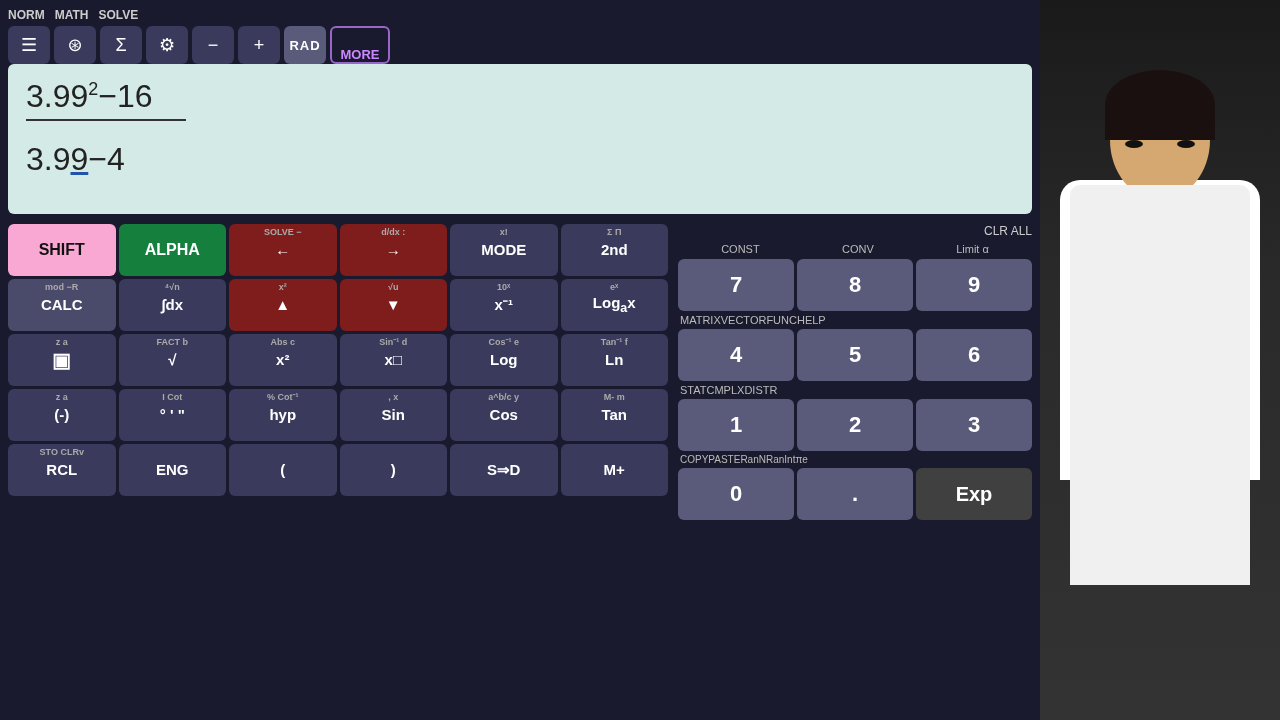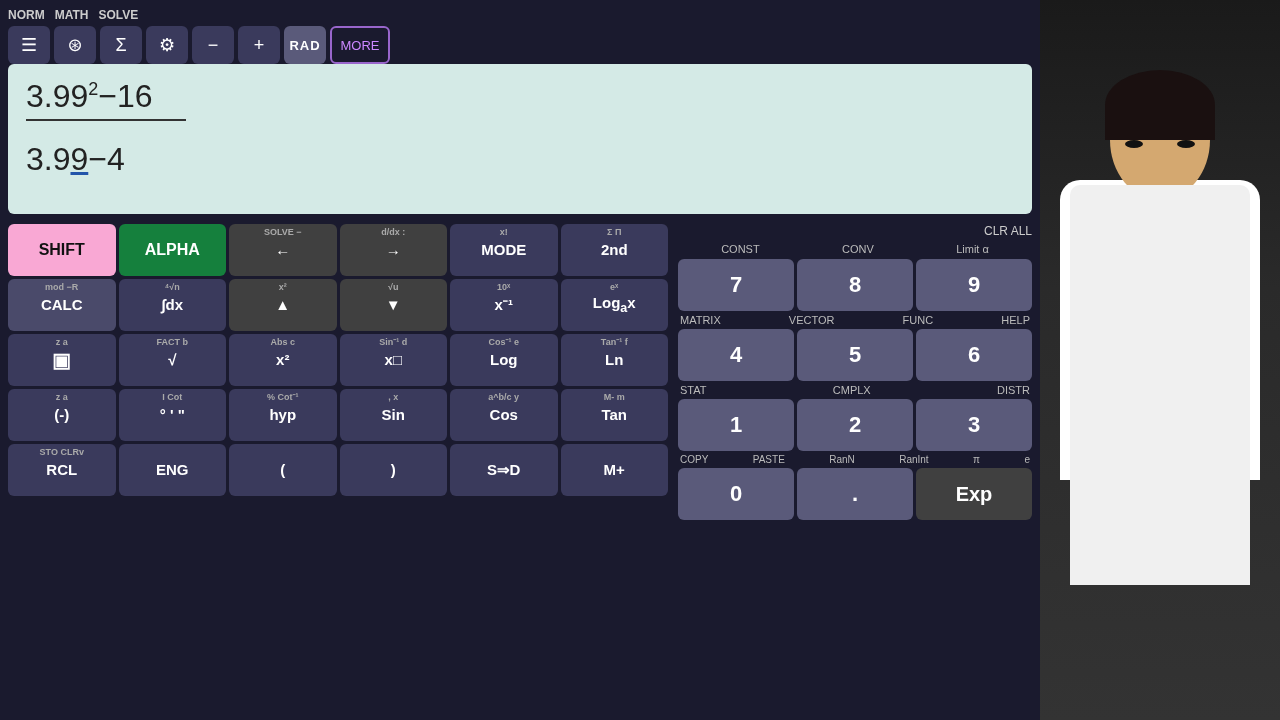--- a/index.html
+++ b/index.html
@@ -51,22 +51,23 @@
       font-size: 13px;
       font-weight: bold;
       letter-spacing: 1px;
       justify-content: center;
     }
     .toolbar-btn.more {
       background: transparent;
       border: 2px solid #9966cc;
       color: #cc88ff;
       font-size: 13px;
-      font-weight: normal;
+      font-weight: bold;
       width: 60px;
+      align-items: flex-end;
     }
     .display {
       background: #d4eae6;
       border-radius: 6px;
       padding: 14px 18px;
       margin-bottom: 10px;
       min-height: 150px;
       flex-shrink: 0;
     }
     .display-fraction {
@@ -109,21 +110,21 @@
       flex-direction: column;
       gap: 3px;
       flex: 1;
     }
     .key-row {
       display: flex;
       gap: 3px;
       align-items: stretch;
     }
     .key {
-      background: #404040;
+      background: #7f1d1d;
       border: none;
       border-radius: 6px;
       color: white;
       font-size: 15px;
       font-weight: bold;
       cursor: pointer;
       display: flex;
       flex-direction: column;
       align-items: center;
       justify-content: center;
@@ -168,21 +169,21 @@
     .right-top-labels {
       display: flex;
       justify-content: space-around;
       color: #bbb;
       font-size: 11px;
       padding: 0 2px;
       margin-bottom: 1px;
     }
     .right-mid-labels {
       display: flex;
-      justify-content: space-between;
+      justify-content: flex-start;
       color: #bbb;
       font-size: 11px;
       padding: 0 2px;
     }
     .clr-all-row {
       display: flex;
       justify-content: flex-end;
       margin-bottom: 2px;
     }
     .clr-all-btn {

